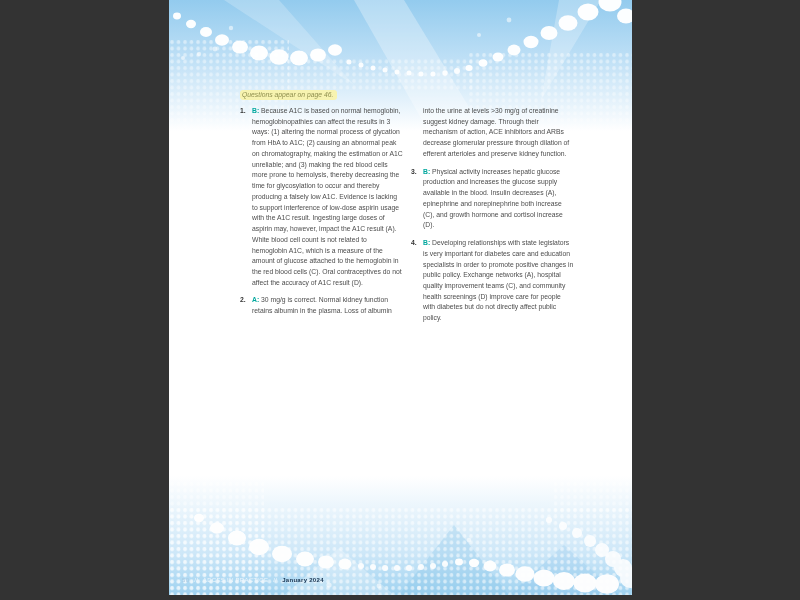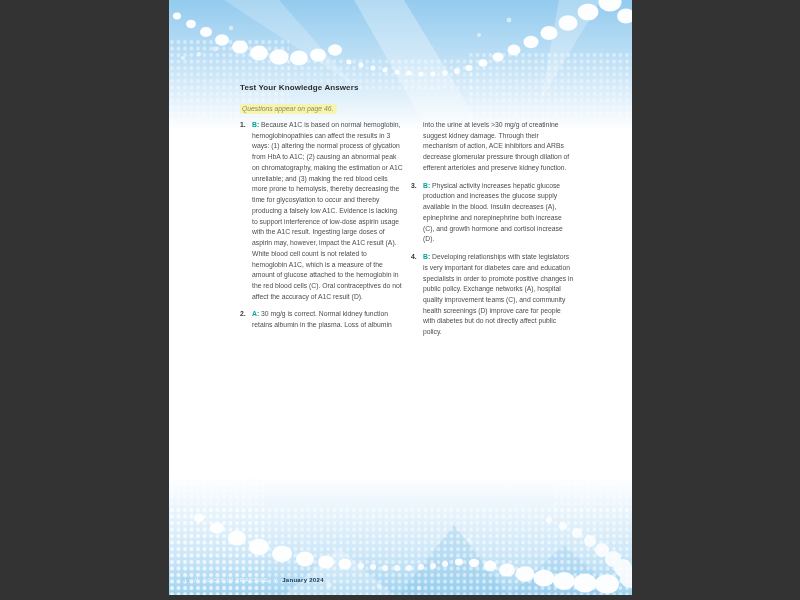--- a/index.html
+++ b/index.html
@@ -256,21 +256,20 @@
 
       <g fill="#ffffff" opacity="0.55">
         <circle cx="210" cy="586" r="2.4"></circle>
           <circle cx="250" cy="588" r="2.2"></circle>
         <circle cx="160" cy="585" r="2.6"></circle>
           <circle cx="300" cy="540" r="2.2"></circle>
       </g>
     </svg>
 
     <div class="content">
-      <div class="page-heading">Test Your Knowledge Answers</div>
       <div>
         <span class="subnote">Questions appear on page 46.</span>
       </div>
       <div class="cols">
         <div class="col">
             <div class="answer-item">
               <span class="num">1.</span>
               <span class="txt"><span class="answer-letter">B:</span> Because A1C is based on normal hemoglobin, hemoglobinopathies can affect the results in 3 ways: (1) altering the normal process of glycation from HbA to A1C; (2) causing an abnormal peak on chromatography, making the estimation or A1C unreliable; and (3) making the red blood cells more prone to hemolysis, thereby decreasing the time for glycosylation to occur and thereby producing a falsely low A1C. Evidence is lacking to support interference of low-dose aspirin usage with the A1C result. Ingesting large doses of aspirin may, however, impact the A1C result (A). White blood cell count is not related to hemoglobin A1C, which is a measure of the amount of glucose attached to the hemoglobin in the red blood cells (C). Oral contraceptives do not affect the accuracy of A1C result (D).</span>
             </div>
             <div class="answer-item">

